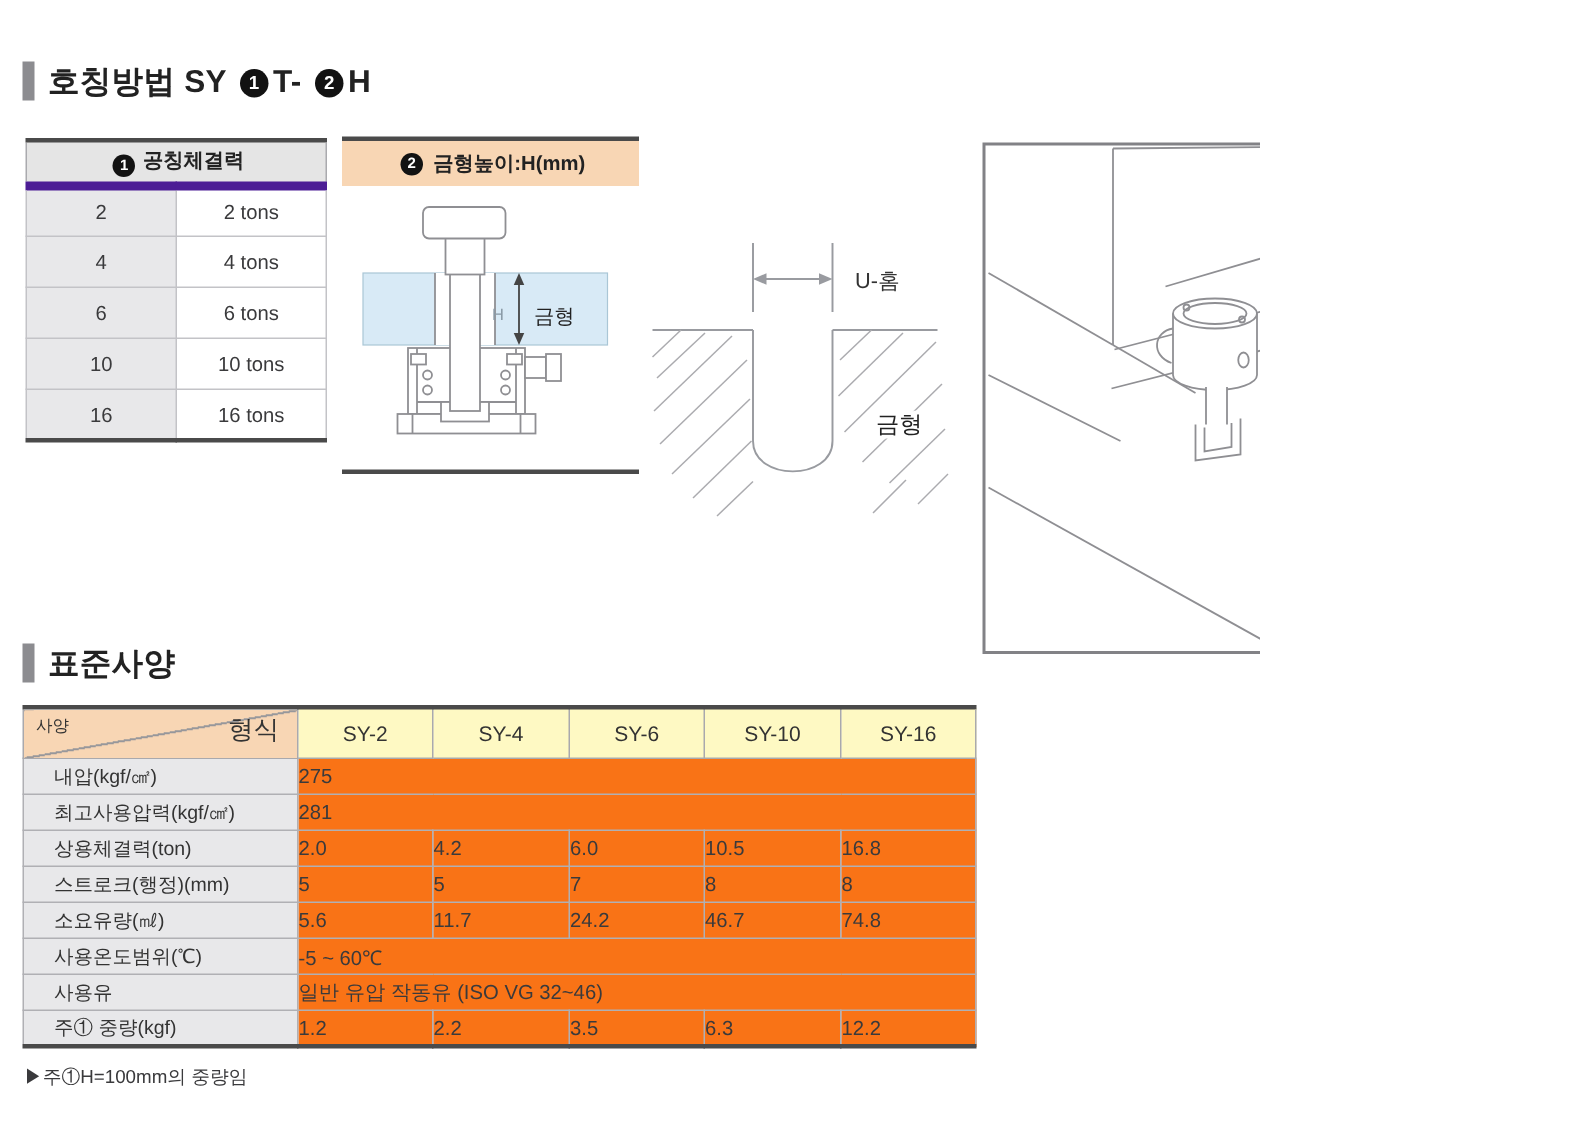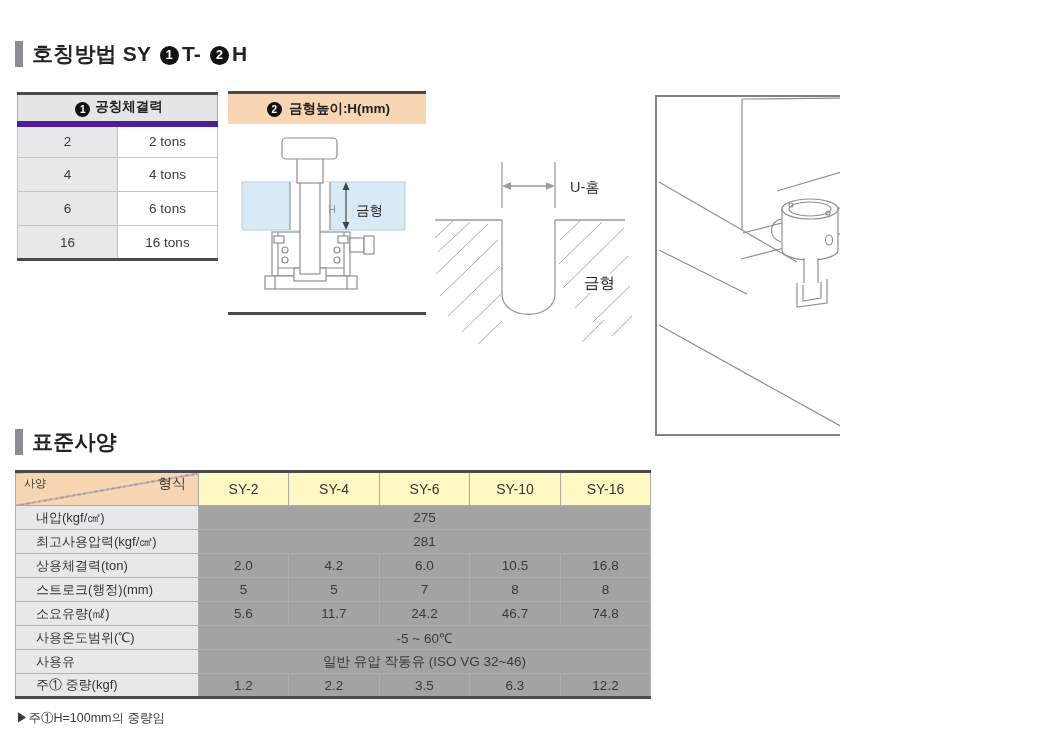--- a/index.html
+++ b/index.html
@@ -65,23 +65,23 @@
   }
   .spec-table th, .spec-table td { border:1px solid #b0b0b4; }
   .spec-table thead th {
     background:#fef9c3; height:34px; font-weight:normal; font-size:14px; color:#333;
     border-color:#a9a9ad;
   }
   .spec-table td.corner {
     background:#f8d6b4; position:relative; border-color:#a9a9ad;
     background-image:linear-gradient(to bottom right, rgba(0,0,0,0) calc(50% - 0.7px), #97979b calc(50% - 0.7px), #97979b calc(50% + 0.7px), rgba(0,0,0,0) calc(50% + 0.7px));
   }
-  .corner-top   { position:absolute; top:2px;  right:12px; font-size:14px; color:#333; }
+  .corner-top   { position:absolute; top:2px;  right:12px; font-size:17px; color:#333; }
   .corner-bottom{ position:absolute; bottom:14px; left:8px; font-size:11px; color:#333; }
-  .spec-table tbody td { height:24px; text-align:center; background:#a3a3a3; color:#3a3a3c; }
+  .spec-table tbody td { height:24px; text-align:left; background:#f97316; color:#3a3a3c; }
   .spec-table tbody td.rowlabel {
     background:#e8e8ea; text-align:left; padding-left:20px; font-size:13px; color:#333;
   }
   .footnote { position:absolute; left:16px; top:710px; font-size:12.5px; color:#3a3a3c; }
 
   .ln   { stroke:#8f8f93; stroke-width:1.2; fill:none; }
   .lnT  { stroke:#999ba0; stroke-width:1.3; fill:none; }
   .hat  { stroke:#ababaf; stroke-width:1; fill:none; }
   .wfill{ fill:#ffffff; }
 </style>
@@ -112,20 +112,24 @@
         <td class="code">2</td>
         <td>2 tons</td>
       </tr>
       <tr>
         <td class="code">4</td>
         <td>4 tons</td>
       </tr>
       <tr>
         <td class="code">6</td>
         <td>6 tons</td>
+      </tr>
+      <tr>
+        <td class="code">10</td>
+        <td>10 tons</td>
       </tr>
       <tr>
         <td class="code">16</td>
         <td>16 tons</td>
       </tr>
     </tbody>
   </table>
 
   <div class="height-panel">
     <div class="hdr">

